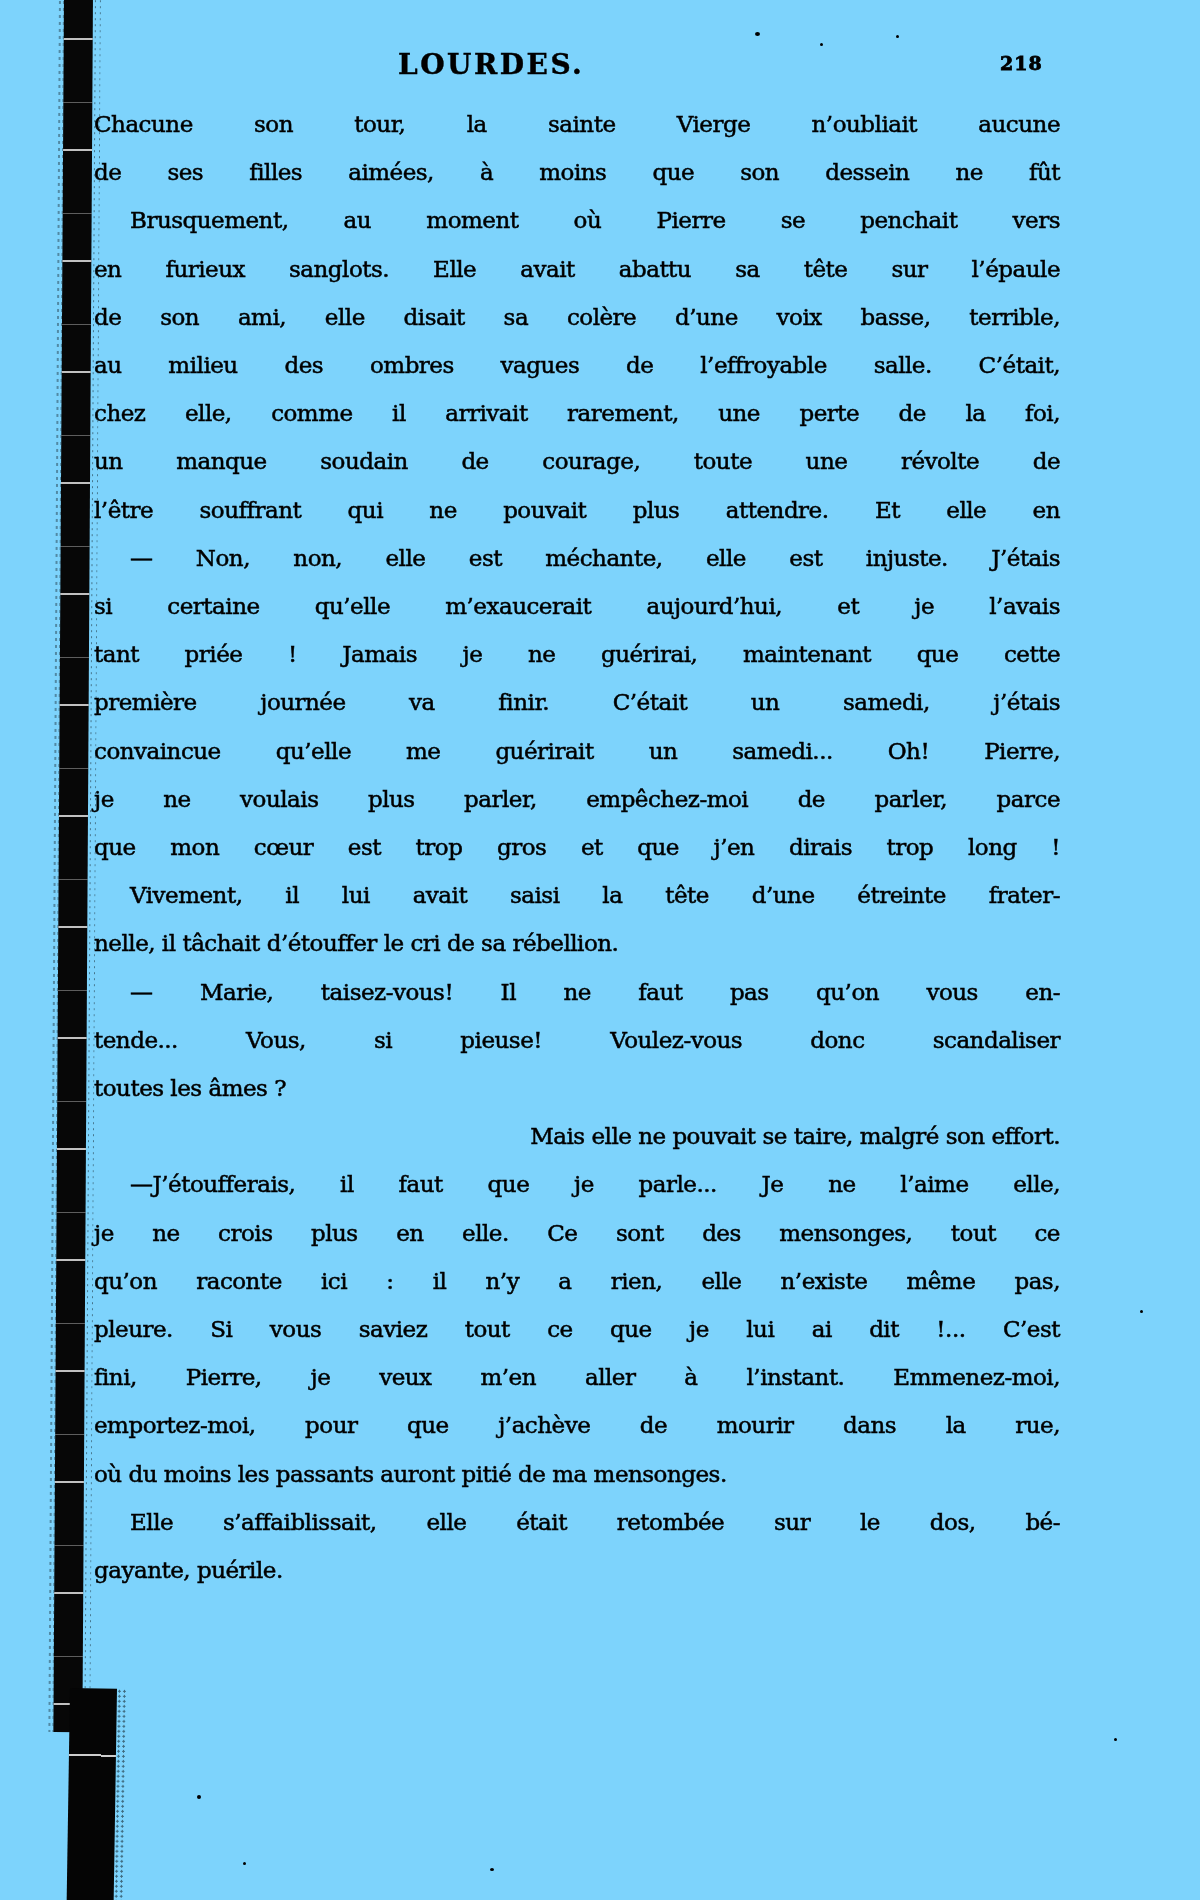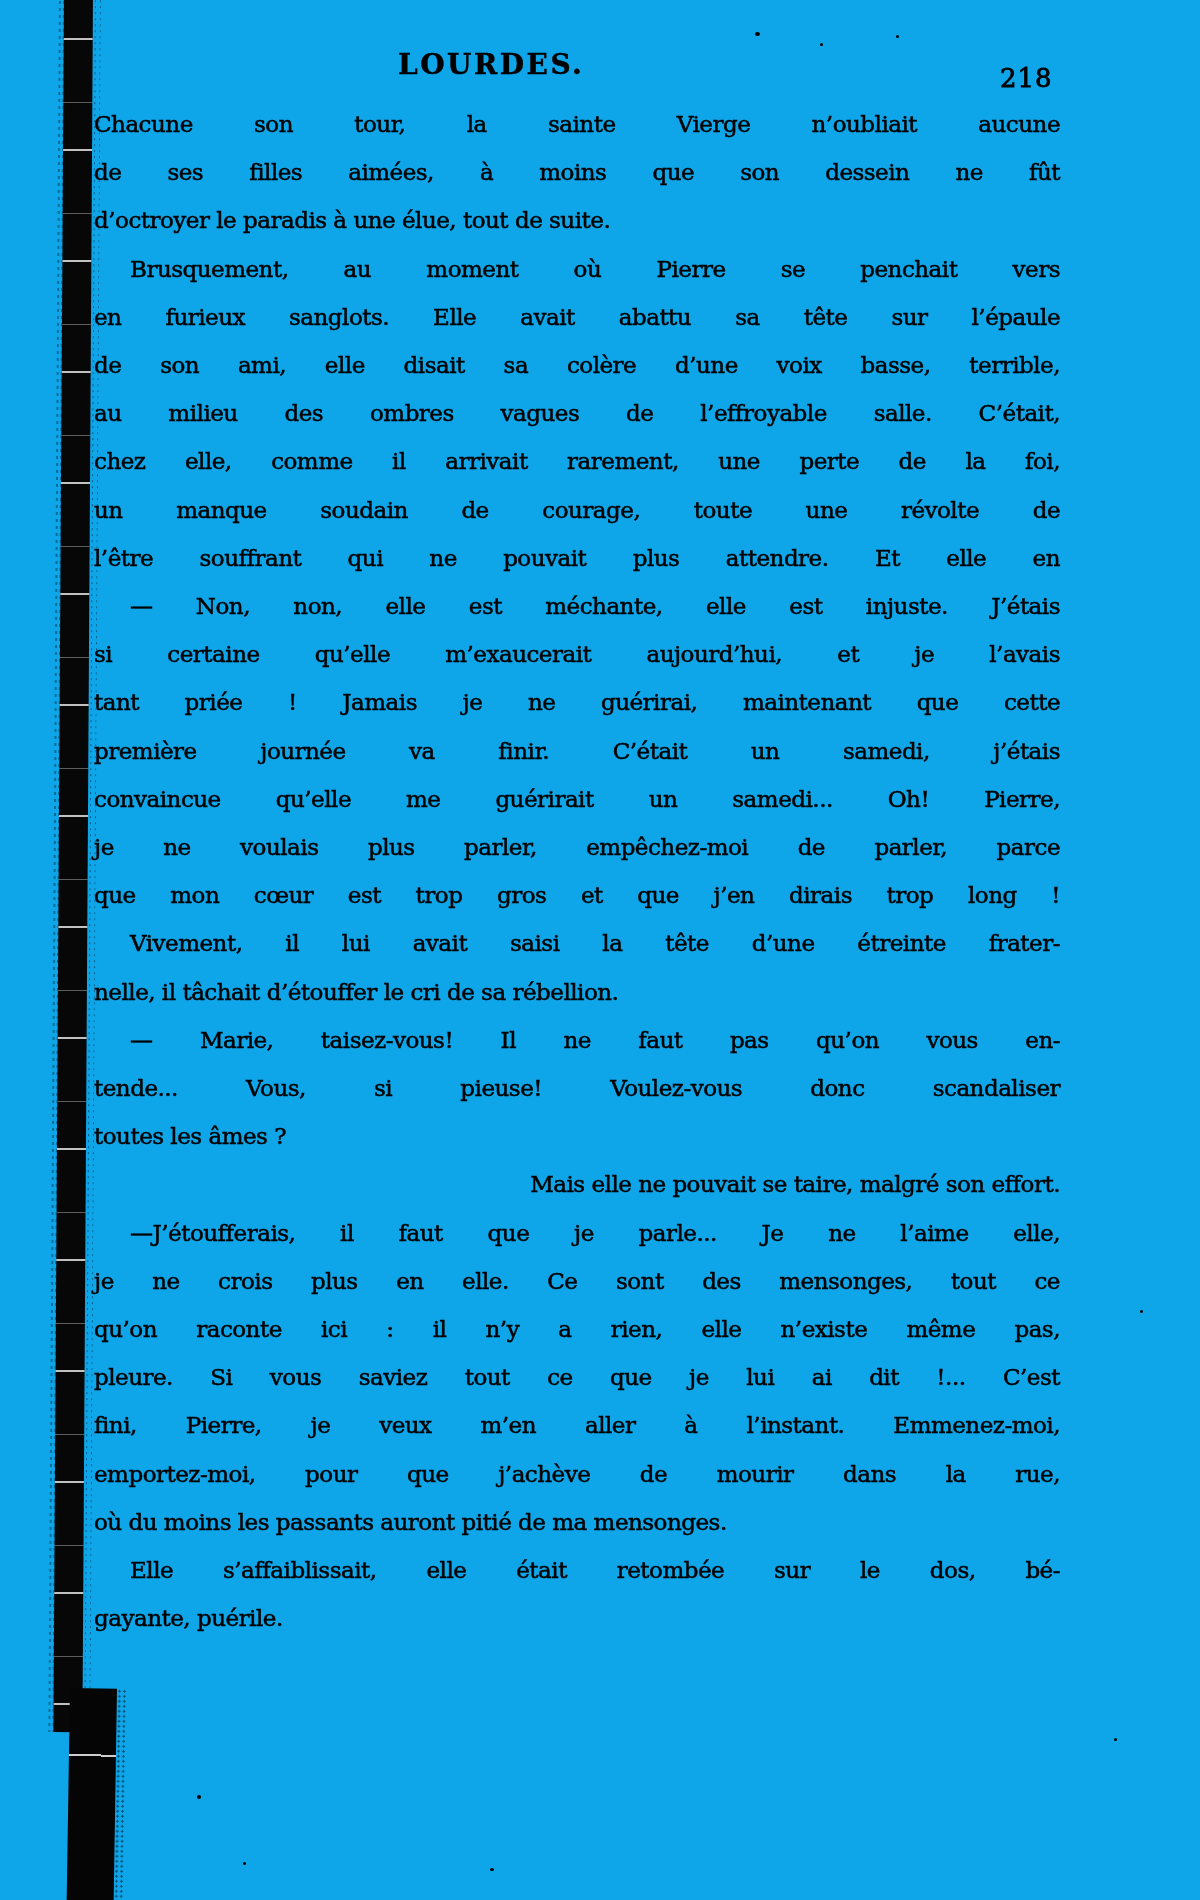--- a/index.html
+++ b/index.html
@@ -3,21 +3,21 @@
 <meta charset="utf-8">
 <style>
   html,body{margin:0;padding:0;}
   body{
     width:1200px;height:1900px;
     background:#ffffff;
     font-family:"DejaVu Serif","Liberation Serif",serif;
     color:#000;
     overflow:hidden;
   }
-  .page{position:relative;width:1200px;height:1900px;background:#0ea5e9;}
+  .page{position:relative;width:1200px;height:1900px;background:#7dd3fc;}
 
   
   .binding{
     position:absolute;left:64px;top:-8px;width:29px;height:1740px;
     background:
       repeating-linear-gradient(to bottom,
         rgba(255,255,255,0) 0 46px,
         rgba(255,255,255,.75) 46px 48px,
         rgba(255,255,255,0) 48px 110px,
         rgba(255,255,255,.35) 110px 111px),
@@ -55,21 +55,21 @@
   }
 
   
   .running-header{
     position:absolute;left:398px;top:48px;
     font-size:28px;font-weight:bold;letter-spacing:2.5px;
     -webkit-text-stroke:.4px #000;
   }
   .page-number{
     position:absolute;left:1000px;top:52px;
-    font-size:26px;font-weight:normal;letter-spacing:1px;margin-top:11px;
+    font-size:19px;font-weight:bold;letter-spacing:1px;
     -webkit-text-stroke:.8px #000;
   }
 
   
   .text-block{
     position:absolute;left:94px;top:100px;width:966px;
     font-size:23px;line-height:48.2px;letter-spacing:-0.5px;
     -webkit-text-stroke:.5px #000;
     text-rendering:optimizeLegibility;
   }
@@ -87,21 +87,20 @@
 
   <div class="binding"></div>
   <div class="binding-foot"></div>
 
   <div class="running-header">LOURDES.</div>
   <div class="page-number">218</div>
 
   <div class="text-block">
       <div class="line j">Chacune son tour, la sainte Vierge n’oubliait aucune</div>
       <div class="line j">de ses filles aimées, à moins que son dessein ne fût</div>
-      <div class="line">d’octroyer le paradis à une élue, tout de suite.</div>
       <div class="line j in">Brusquement, au moment où Pierre se penchait vers</div>
       <div class="line j">en furieux sanglots. Elle avait abattu sa tête sur l’épaule</div>
       <div class="line j">de son ami, elle disait sa colère d’une voix basse, terrible,</div>
       <div class="line j">au milieu des ombres vagues de l’effroyable salle. C’était,</div>
       <div class="line j">chez elle, comme il arrivait rarement, une perte de la foi,</div>
       <div class="line j">un manque soudain de courage, toute une révolte de</div>
       <div class="line j">l’être souffrant qui ne pouvait plus attendre. Et elle en</div>
       <div class="line j in">— Non, non, elle est méchante, elle est injuste. J’étais</div>
       <div class="line j">si certaine qu’elle m’exaucerait aujourd’hui, et je l’avais</div>
       <div class="line j">tant priée ! Jamais je ne guérirai, maintenant que cette</div>

